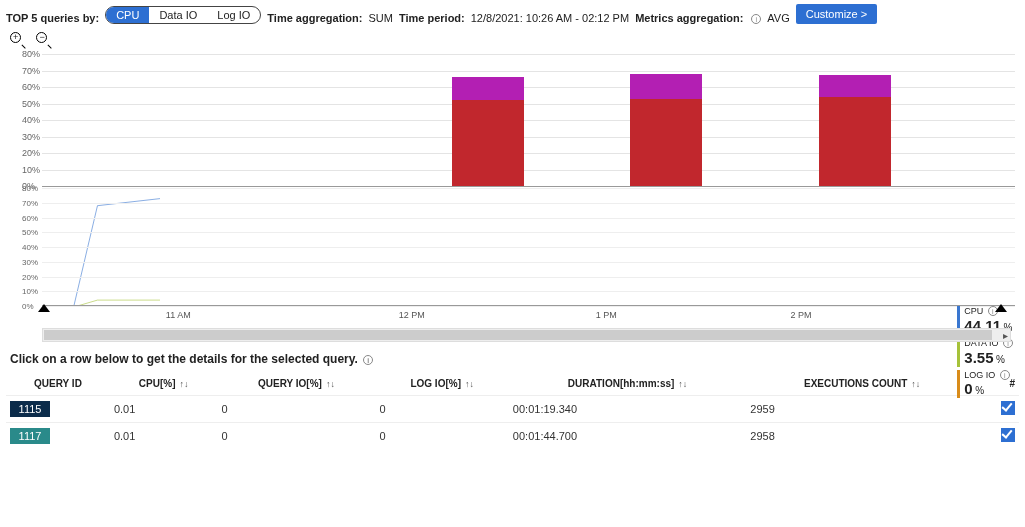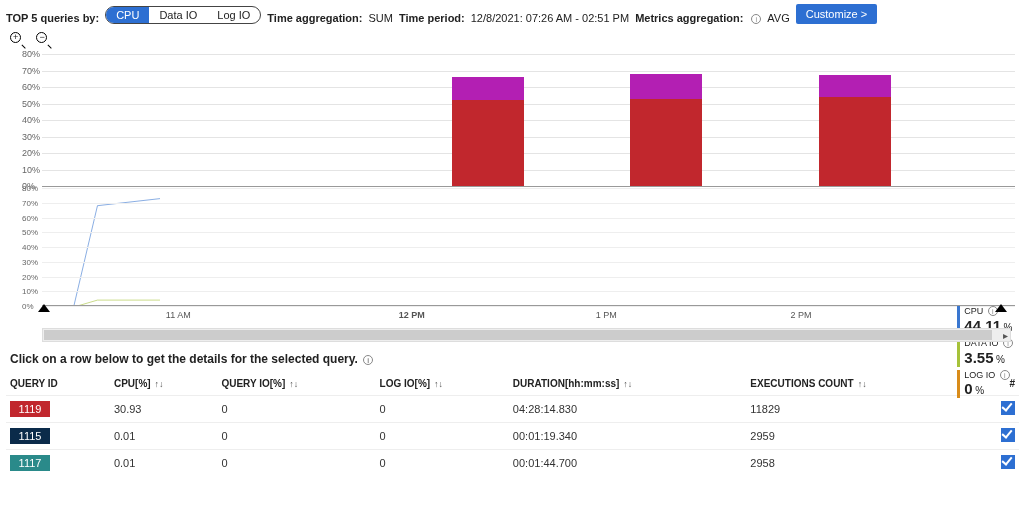--- a/index.html
+++ b/index.html
@@ -72,42 +72,42 @@
   .legend-float .pct { font-size:10px;}
   .xaxis { position:relative; height:20px; margin-left:18px;}
   .xaxis .xlab { position:absolute; font-size:9px; color:#555; top:4px; transform:translateX(-50%);}
   .xaxis .tri { position:absolute; top:-2px; width:0; height:0; border-left:6px solid transparent; border-right:6px solid transparent; border-bottom:8px solid #000;}
   .hscroll { height:14px; background:#eee; border:1px solid #ddd; margin:2px 4px 0 18px; position:relative;}
   .hscroll .thumb { position:absolute; left:1px; top:1px; bottom:1px; right:18px; background:#ccc;}
   .hscroll .arrR { position:absolute; right:2px; top:1px; font-size:10px; color:#555;}
   .hscroll .arrL { position:absolute; left:2px; top:1px; font-size:10px; color:#555;}
   .helper { font-size:12px; font-weight:600; padding:10px 4px 6px;}
   table { width:100%; border-collapse:collapse; font-size:11px; }
-  thead th { text-align:left; font-weight:600; font-size:10px; padding:6px 4px; color:#222;}
+  thead th { text-align:center; font-weight:600; font-size:10px; padding:6px 4px; color:#222;}
   thead th .sort { font-size:9px; color:#555; margin-left:4px;}
   tbody td { padding:5px 4px; border-top:1px solid #eee; color:#333;}
   .qbadge { display:inline-block; color:#fff; padding:2px 8px; font-size:11px; min-width:40px; text-align:center;}
   .chk { display:inline-block; width:14px; height:14px; background:#2d6fd2; position:relative;}
   .chk::after { content:""; position:absolute; left:3px; top:0px; width:4px; height:8px; border:solid #fff; border-width:0 2px 2px 0; transform:rotate(40deg);}
   .rel { position:relative;}
 </style>
 </head>
 <body>
 
 <div class="topbar">
   <b>TOP 5 queries by:</b>
   <span class="pillbox">
     <span class="pill active">CPU</span>
     <span class="pill">Data IO</span>
     <span class="pill">Log IO</span>
   </span>
   <b>Time aggregation:</b>
   <span>SUM</span>
   <b>Time period:</b>
-  <span>12/8/2021: 07:26 AM - 02:51 PM</span>
+  <span>12/8/2021: 10:26 AM - 02:12 PM</span>
   <b>Metrics aggregation:</b>
   <span class="info-icon">i</span>
   <span>AVG</span>
   <button class="customize-btn">Customize &gt;</button>
 </div>
 
 <div class="zoomrow">
   <span class="zoom-icon">
       <span class="circ plus"></span>
       <span class="hnd"></span>
@@ -198,21 +198,21 @@
       <span class="info-icon">i</span><br>
       <span class="val">0</span>
       <span class="pct">%</span>
     </div>
   </div>
 
   <div class="xaxis" id="xaxis">
     <span class="tri" style="left:-4px;"></span>
     <span class="tri" style="right:8px;"></span>
   <span class="xlab" style="left: 14%;">11 AM</span>
-      <span class="xlab" style="left: 38%; font-weight: bold;">12 PM</span>
+      <span class="xlab" style="left: 38%;">12 PM</span>
       <span class="xlab" style="left: 58%;">1 PM</span>
       <span class="xlab" style="left: 78%;">2 PM</span>
     </div>
 
   <div class="hscroll">
     <span class="arrL">◂</span>
     <span class="thumb"></span>
     <span class="arrR">▸</span>
   </div>
 </div>
@@ -229,29 +229,20 @@
       <th><span>CPU[%]</span><span class="sort">↑↓</span></th>
       <th><span>QUERY IO[%]</span><span class="sort">↑↓</span></th>
       <th><span>LOG IO[%]</span><span class="sort">↑↓</span></th>
       <th><span>DURATION[hh:mm:ss]</span><span class="sort">↑↓</span></th>
       <th><span>EXECUTIONS COUNT</span><span class="sort">↑↓</span></th>
       <th style="text-align:right;"><span>#</span></th>
     </tr>
   </thead>
   <tbody id="tb">
       <tr>
-        <td><span class="qbadge" style="background:#c1272d">1119</span></td>
-        <td>30.93</td>
-        <td>0</td>
-        <td>0</td>
-        <td>04:28:14.830</td>
-        <td>11829</td>
-        <td style="text-align:right;"><span class="chk"></span></td>
-      </tr>
-      <tr>
         <td><span class="qbadge" style="background:#0b2b4a">1115</span></td>
         <td>0.01</td>
         <td>0</td>
         <td>0</td>
         <td>00:01:19.340</td>
         <td>2959</td>
         <td style="text-align:right;"><span class="chk"></span></td>
       </tr>
       <tr>
         <td><span class="qbadge" style="background:#2a8a8a">1117</span></td>

